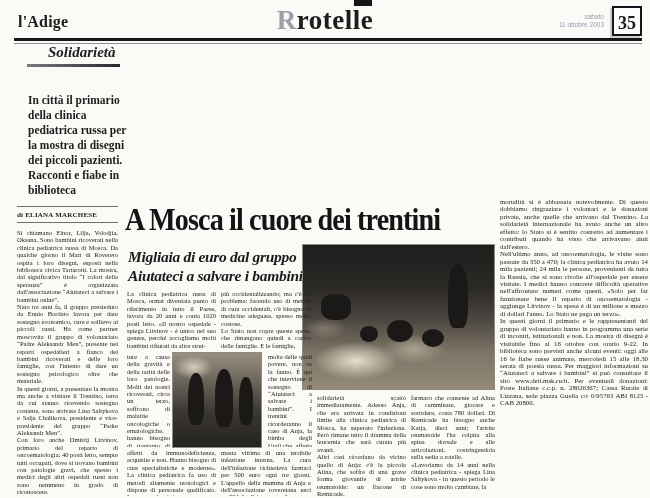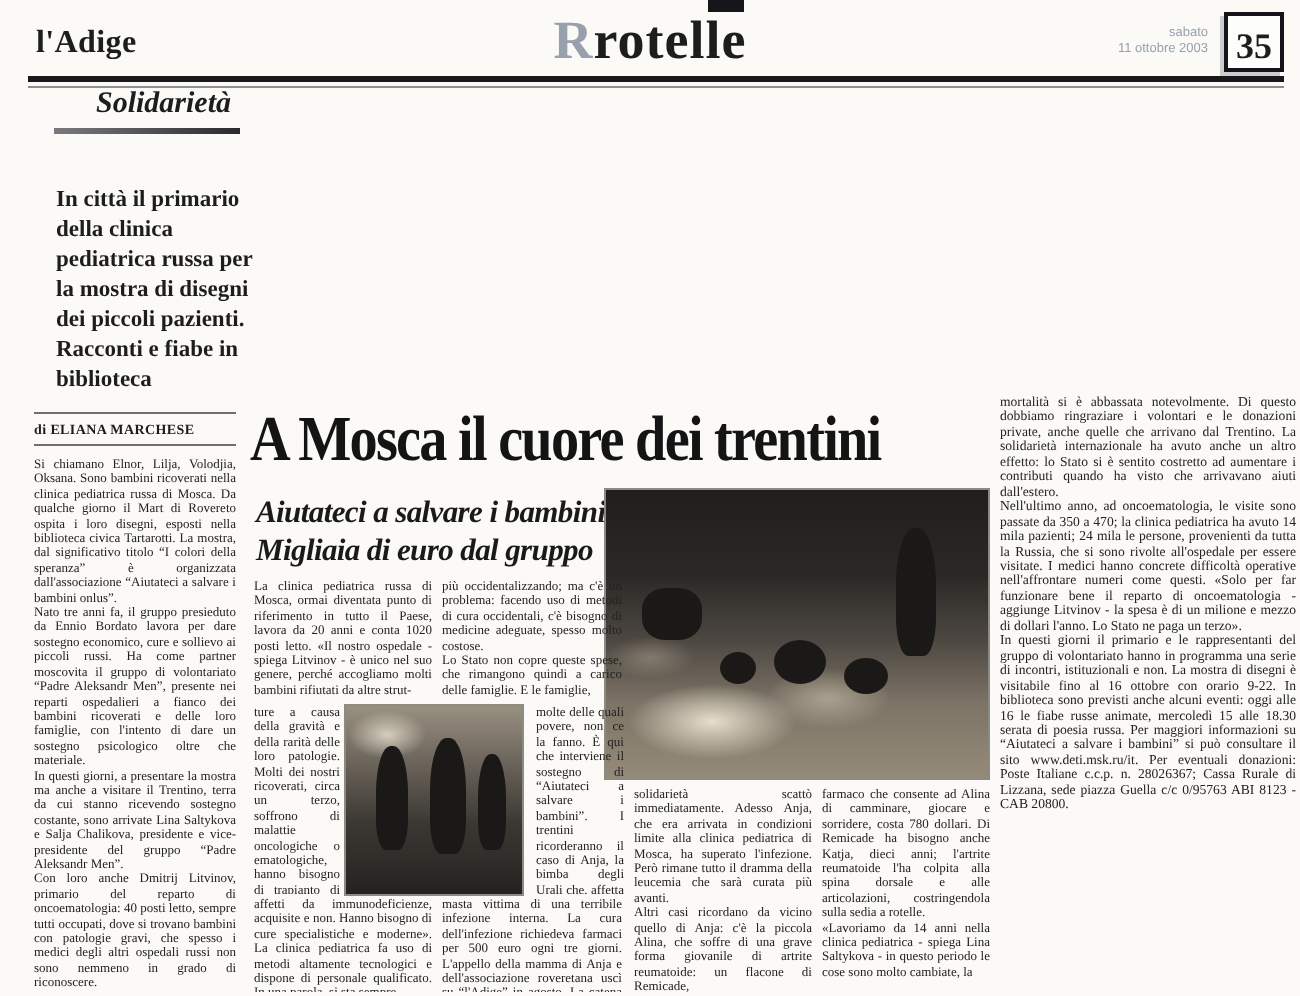--- a/index.html
+++ b/index.html
@@ -90,22 +90,22 @@
   <div class="abs sb-rule1"></div>
   <div class="abs byline">di ELIANA MARCHESE</div>
   <div class="abs sb-rule2"></div>
   <div class="t sidebar-body">Si chiamano Elnor, Lilja, Volodjia, Oksana. Sono bambini ricoverati nella clinica pediatrica russa di Mosca. Da qualche giorno il Mart di Rovereto ospita i loro disegni, esposti nella biblioteca civica Tartarotti. La mostra, dal significativo titolo “I colori della speranza” è organizzata dall'associazione “Aiutateci a salvare i bambini onlus”.
 Nato tre anni fa, il gruppo presieduto da Ennio Bordato lavora per dare sostegno economico, cure e sollievo ai piccoli russi. Ha come partner moscovita il gruppo di volontariato “Padre Aleksandr Men”, presente nei reparti ospedalieri a fianco dei bambini ricoverati e delle loro famiglie, con l'intento di dare un sostegno psicologico oltre che materiale.
 In questi giorni, a presentare la mostra ma anche a visitare il Trentino, terra da cui stanno ricevendo sostegno costante, sono arrivate Lina Saltykova e Salja Chalikova, presidente e vice-presidente del gruppo “Padre Aleksandr Men”.
 Con loro anche Dmitrij Litvinov, primario del reparto di oncoematologia: 40 posti letto, sempre tutti occupati, dove si trovano bambini con patologie gravi, che spesso i medici degli altri ospedali russi non sono nemmeno in grado di riconoscere.</div>
 
   <div class="abs headline">A Mosca il cuore dei trentini</div>
   <div class="abs subhead">
+    <div>Migliaia di euro dal gruppo</div>
     <div>Aiutateci a salvare i bambini</div>
-    <div>Migliaia di euro dal gruppo</div>
   </div>
 
   <div class="abs main-photo">
     <div class="fig fig1"></div>
     <div class="fig fig2"></div>
     <div class="fig fig3"></div>
     <div class="fig fig4"></div>
     <div class="fig fig5"></div>
   </div>
 

